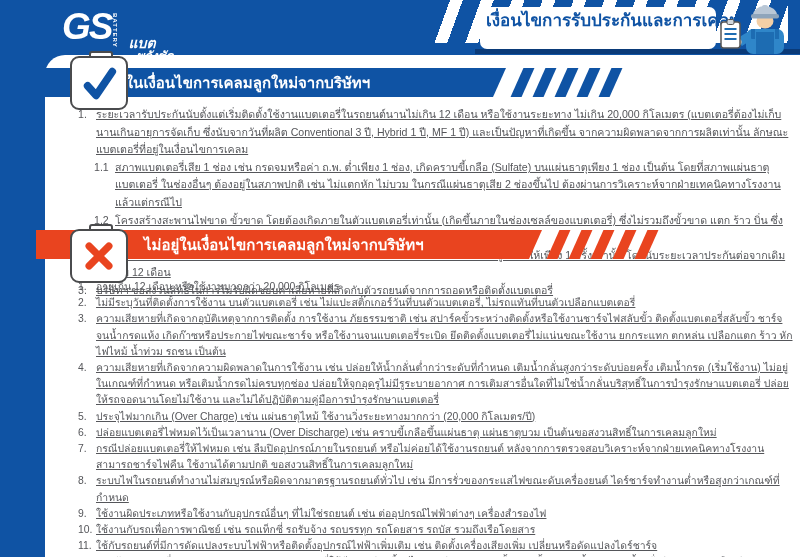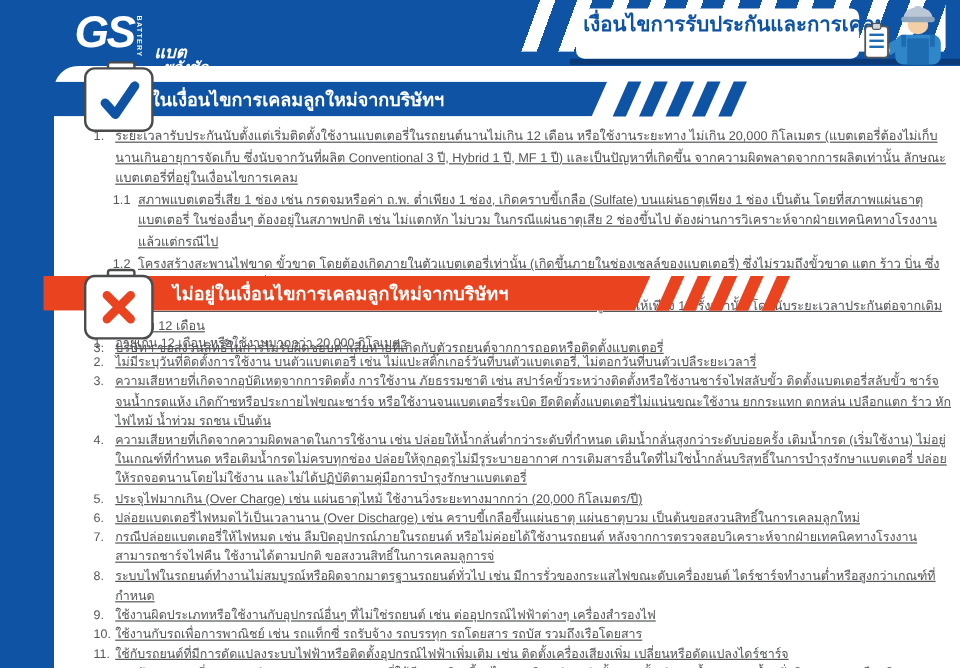--- a/index.html
+++ b/index.html
@@ -174,41 +174,41 @@
       </svg>
     </div>
   </div>
   <div class="list list2">
       <div class="li">
         <span class="num">1.</span>
         <span class="txt">อายุเกิน 12 เดือน หรือใช้งานมากกว่า 20,000 กิโลเมตร</span>
       </div>
       <div class="li">
         <span class="num">2.</span>
-        <span class="txt">ไม่มีระบุวันที่ติดตั้งการใช้งาน บนตัวแบตเตอรี่ เช่น ไม่แปะสติ๊กเกอร์วันที่บนตัวแบตเตอรี่, ไม่ตอกวันที่บนตัวเปลืระยะเวลารี่</span>
+        <span class="txt">ไม่มีระบุวันที่ติดตั้งการใช้งาน บนตัวแบตเตอรี่ เช่น ไม่แปะสติ๊กเกอร์วันที่บนตัวแบตเตอรี่, ไม่รถแทันที่บนตัวเปลือกแบตเตอรี่</span>
       </div>
       <div class="li">
         <span class="num">3.</span>
         <span class="txt">ความเสียหายที่เกิดจากอุบัติเหตุจากการติดตั้ง การใช้งาน ภัยธรรมชาติ เช่น สปาร์คขั้วระหว่างติดตั้งหรือใช้งานชาร์จไฟสลับขั้ว ติดตั้งแบตเตอรี่สลับขั้ว ชาร์จจนน้ำกรดแห้ง เกิดก๊าซหรือประกายไฟขณะชาร์จ หรือใช้งานจนแบตเตอรี่ระเบิด ยึดติดตั้งแบตเตอรี่ไม่แน่นขณะใช้งาน ยกกระแทก ตกหล่น เปลือกแตก ร้าว หัก ไฟไหม้ น้ำท่วม รถชน เป็นต้น</span>
       </div>
       <div class="li">
         <span class="num">4.</span>
         <span class="txt">ความเสียหายที่เกิดจากความผิดพลาดในการใช้งาน เช่น ปล่อยให้น้ำกลั่นต่ำกว่าระดับที่กำหนด เติมน้ำกลั่นสูงกว่าระดับบ่อยครั้ง เติมน้ำกรด (เริ่มใช้งาน) ไม่อยู่ในเกณฑ์ที่กำหนด หรือเติมน้ำกรดไม่ครบทุกช่อง ปล่อยให้จุกอุดรูไม่มีรูระบายอากาศ การเติมสารอื่นใดที่ไม่ใช่น้ำกลั่นบริสุทธิ์ในการบำรุงรักษาแบตเตอรี่ ปล่อยให้รถจอดนานโดยไม่ใช้งาน และไม่ได้ปฏิบัติตามคู่มือการบำรุงรักษาแบตเตอรี่</span>
       </div>
       <div class="li">
         <span class="num">5.</span>
         <span class="txt">ประจุไฟมากเกิน (Over Charge) เช่น แผ่นธาตุไหม้ ใช้งานวิ่งระยะทางมากกว่า (20,000 กิโลเมตร/ปี)</span>
       </div>
       <div class="li">
         <span class="num">6.</span>
         <span class="txt">ปล่อยแบตเตอรี่ไฟหมดไว้เป็นเวลานาน (Over Discharge) เช่น คราบขี้เกลือขึ้นแผ่นธาตุ แผ่นธาตุบวม เป็นต้นขอสงวนสิทธิ์ในการเคลมลูกใหม่</span>
       </div>
       <div class="li">
         <span class="num">7.</span>
-        <span class="txt">กรณีปล่อยแบตเตอรี่ให้ไฟหมด เช่น ลืมปิดอุปกรณ์ภายในรถยนต์ หรือไม่ค่อยได้ใช้งานรถยนต์ หลังจากการตรวจสอบวิเคราะห์จากฝ่ายเทคนิคทางโรงงาน สามารถชาร์จไฟคืน ใช้งานได้ตามปกติ ขอสงวนสิทธิ์ในการเคลมลูการจ่</span>
+        <span class="txt">กรณีปล่อยแบตเตอรี่ให้ไฟหมด เช่น ลืมปิดอุปกรณ์ภายในรถยนต์ หรือไม่ค่อยได้ใช้งานรถยนต์ หลังจากการตรวจสอบวิเคราะห์จากฝ่ายเทคนิคทางโรงงาน สามารถชาร์จไฟคืน ใช้งานได้ตามปกติ ขอสงวนสิทธิ์ในการเคลมลูกใหม่</span>
       </div>
       <div class="li">
         <span class="num">8.</span>
         <span class="txt">ระบบไฟในรถยนต์ทำงานไม่สมบูรณ์หรือผิดจากมาตรฐานรถยนต์ทั่วไป เช่น มีการรั่วของกระแสไฟขณะดับเครื่องยนต์ ไดร์ชาร์จทำงานต่ำหรือสูงกว่าเกณฑ์ที่กำหนด</span>
       </div>
       <div class="li">
         <span class="num">9.</span>
         <span class="txt">ใช้งานผิดประเภทหรือใช้งานกับอุปกรณ์อื่นๆ ที่ไม่ใช่รถยนต์ เช่น ต่ออุปกรณ์ไฟฟ้าต่างๆ เครื่องสำรองไฟ</span>
       </div>
       <div class="li">

